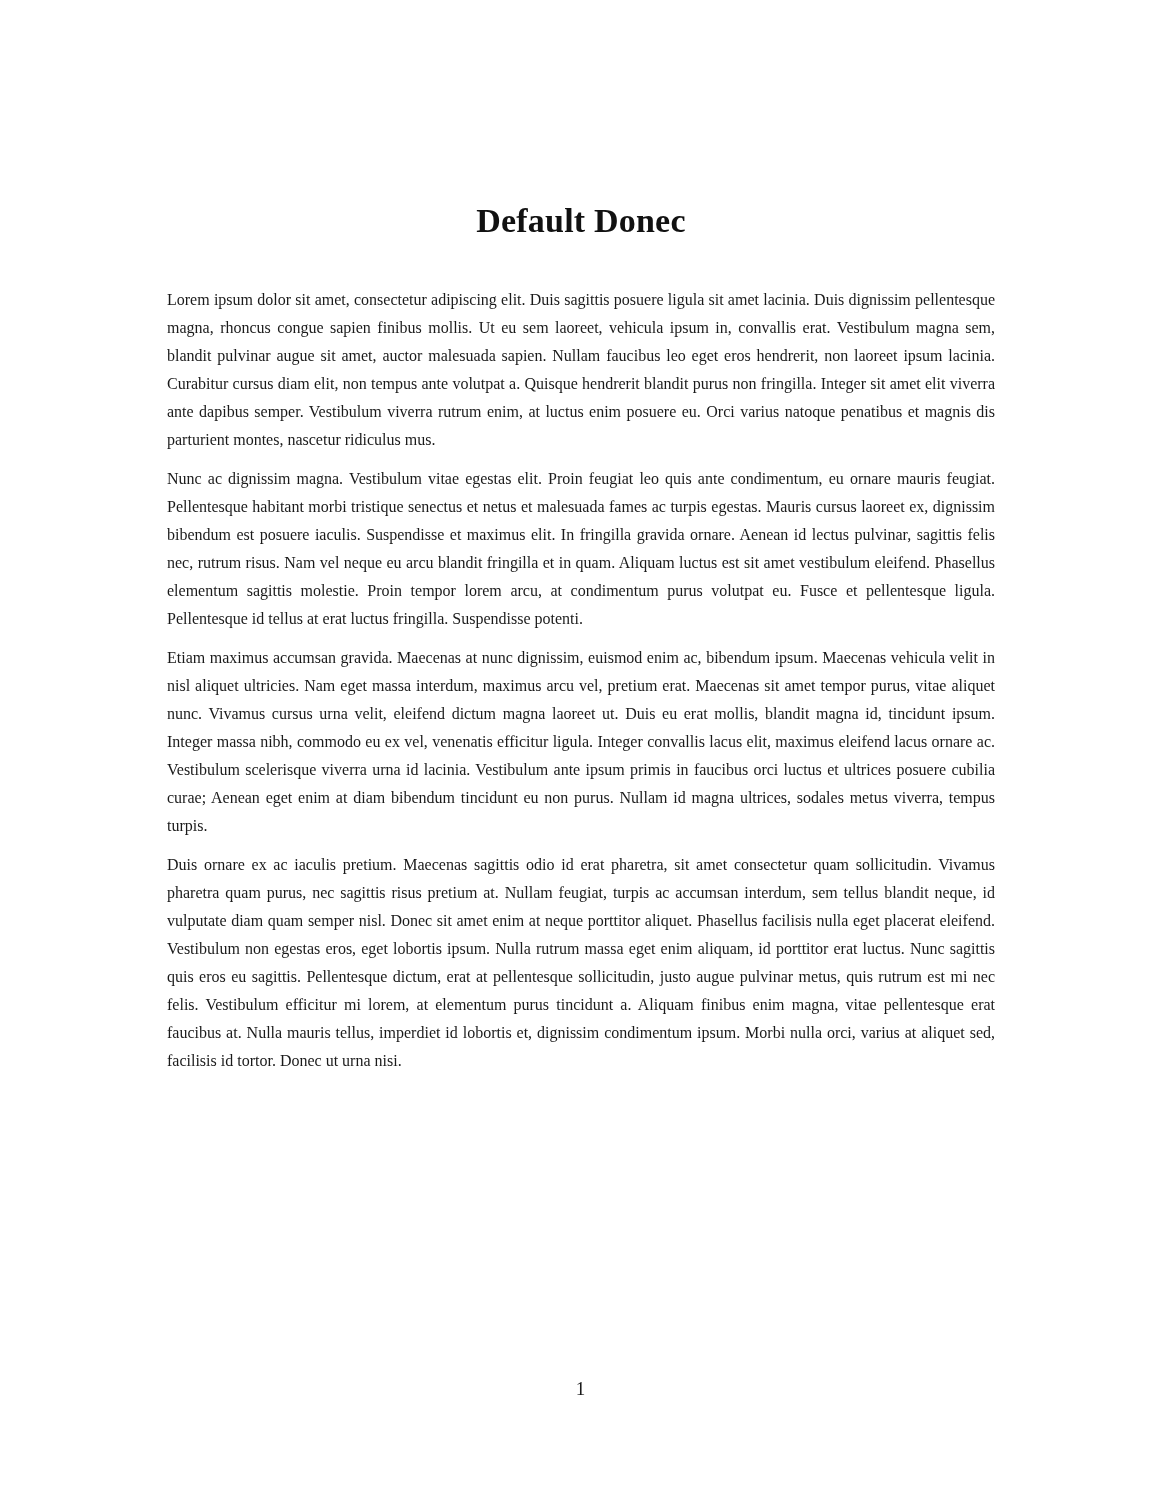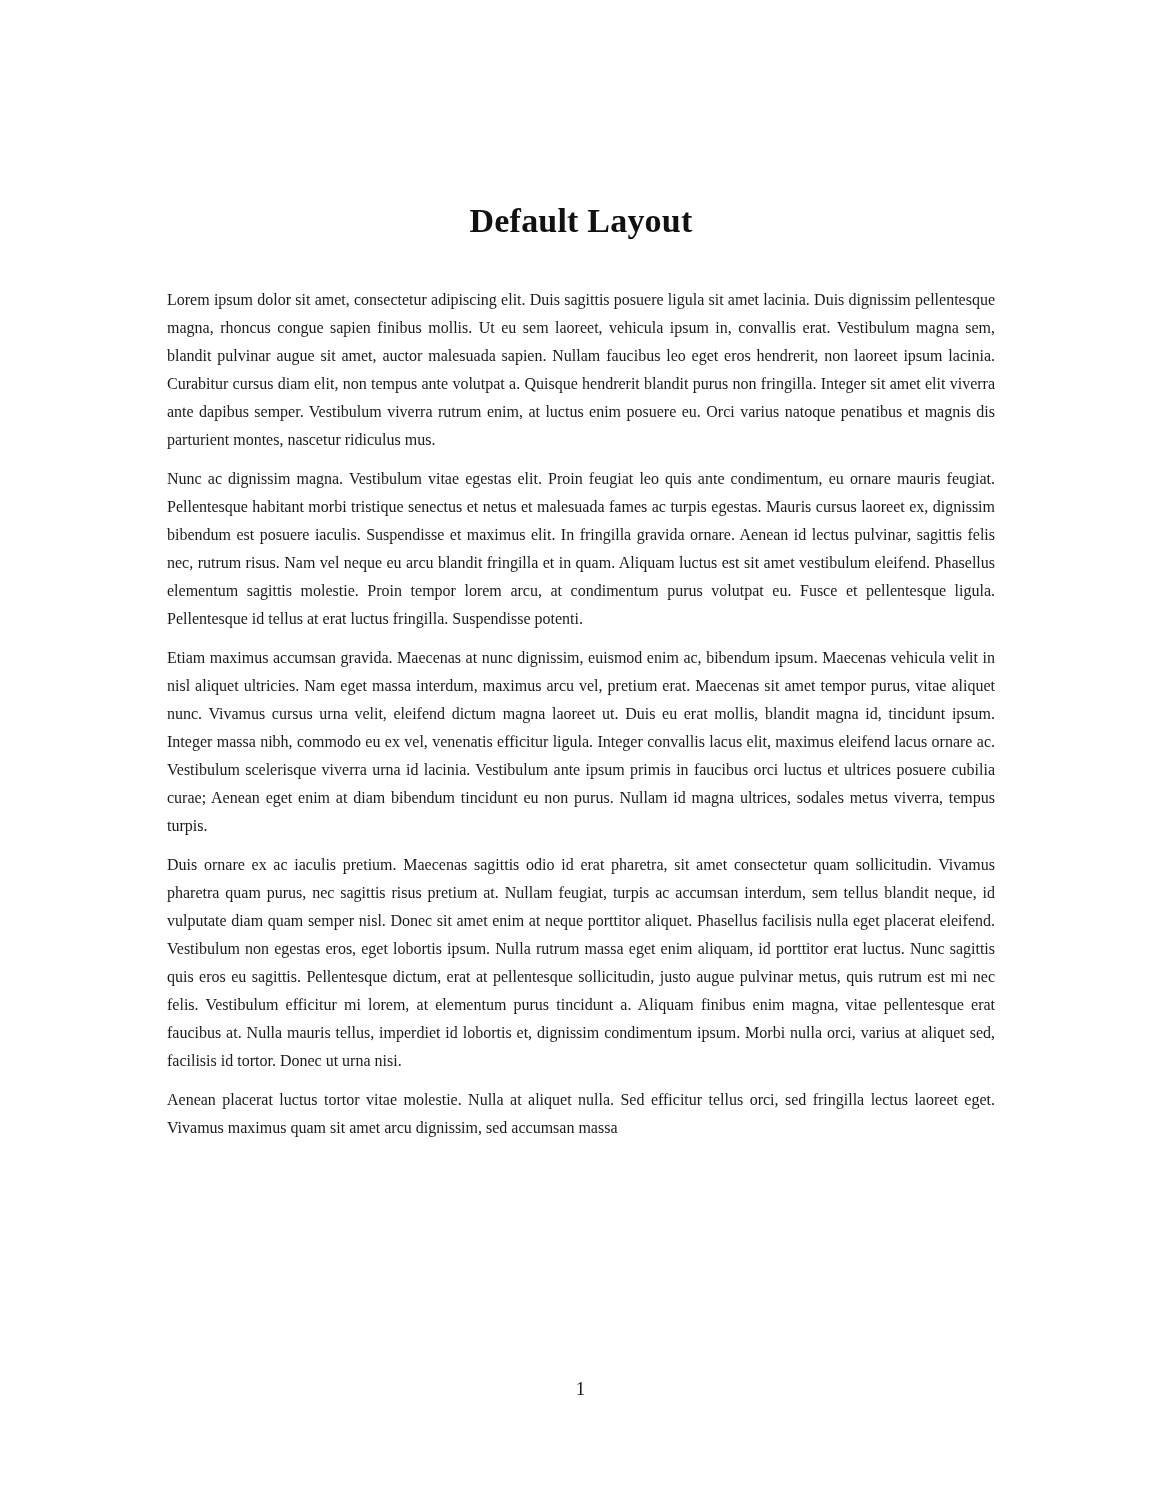--- a/index.html
+++ b/index.html
@@ -53,21 +53,20 @@
     font-size: 19px;
     line-height: 28px;
     color: #1a1a1a;
   }
 </style>
 </head>
 <body>
 
 <div class="page">
   <main class="content">
-    <h1 class="doc-title">Default Layout</h1>
+    <h1 class="doc-title">Default Donec</h1>
     <p>Lorem ipsum dolor sit amet, consectetur adipiscing elit. Duis sagittis posuere ligula sit amet lacinia. Duis dignissim pellentesque magna, rhoncus congue sapien finibus mollis. Ut eu sem laoreet, vehicula ipsum in, convallis erat. Vestibulum magna sem, blandit pulvinar augue sit amet, auctor malesuada sapien. Nullam faucibus leo eget eros hendrerit, non laoreet ipsum lacinia. Curabitur cursus diam elit, non tempus ante volutpat a. Quisque hendrerit blandit purus non fringilla. Integer sit amet elit viverra ante dapibus semper. Vestibulum viverra rutrum enim, at luctus enim posuere eu. Orci varius natoque penatibus et magnis dis parturient montes, nascetur ridiculus mus.</p>
     <p>Nunc ac dignissim magna. Vestibulum vitae egestas elit. Proin feugiat leo quis ante condimentum, eu ornare mauris feugiat. Pellentesque habitant morbi tristique senectus et netus et malesuada fames ac turpis egestas. Mauris cursus laoreet ex, dignissim bibendum est posuere iaculis. Suspendisse et maximus elit. In fringilla gravida ornare. Aenean id lectus pulvinar, sagittis felis nec, rutrum risus. Nam vel neque eu arcu blandit fringilla et in quam. Aliquam luctus est sit amet vestibulum eleifend. Phasellus elementum sagittis molestie. Proin tempor lorem arcu, at condimentum purus volutpat eu. Fusce et pellentesque ligula. Pellentesque id tellus at erat luctus fringilla. Suspendisse potenti.</p>
     <p>Etiam maximus accumsan gravida. Maecenas at nunc dignissim, euismod enim ac, bibendum ipsum. Maecenas vehicula velit in nisl aliquet ultricies. Nam eget massa interdum, maximus arcu vel, pretium erat. Maecenas sit amet tempor purus, vitae aliquet nunc. Vivamus cursus urna velit, eleifend dictum magna laoreet ut. Duis eu erat mollis, blandit magna id, tincidunt ipsum. Integer massa nibh, commodo eu ex vel, venenatis efficitur ligula. Integer convallis lacus elit, maximus eleifend lacus ornare ac. Vestibulum scelerisque viverra urna id lacinia. Vestibulum ante ipsum primis in faucibus orci luctus et ultrices posuere cubilia curae; Aenean eget enim at diam bibendum tincidunt eu non purus. Nullam id magna ultrices, sodales metus viverra, tempus turpis.</p>
     <p>Duis ornare ex ac iaculis pretium. Maecenas sagittis odio id erat pharetra, sit amet consectetur quam sollicitudin. Vivamus pharetra quam purus, nec sagittis risus pretium at. Nullam feugiat, turpis ac accumsan interdum, sem tellus blandit neque, id vulputate diam quam semper nisl. Donec sit amet enim at neque porttitor aliquet. Phasellus facilisis nulla eget placerat eleifend. Vestibulum non egestas eros, eget lobortis ipsum. Nulla rutrum massa eget enim aliquam, id porttitor erat luctus. Nunc sagittis quis eros eu sagittis. Pellentesque dictum, erat at pellentesque sollicitudin, justo augue pulvinar metus, quis rutrum est mi nec felis. Vestibulum efficitur mi lorem, at elementum purus tincidunt a. Aliquam finibus enim magna, vitae pellentesque erat faucibus at. Nulla mauris tellus, imperdiet id lobortis et, dignissim condimentum ipsum. Morbi nulla orci, varius at aliquet sed, facilisis id tortor. Donec ut urna nisi.</p>
-    <p>Aenean placerat luctus tortor vitae molestie. Nulla at aliquet nulla. Sed efficitur tellus orci, sed fringilla lectus laoreet eget. Vivamus maximus quam sit amet arcu dignissim, sed accumsan massa</p>
   </main>
   <footer class="page-footer">1</footer>
 </div>
 
 </body></html>

